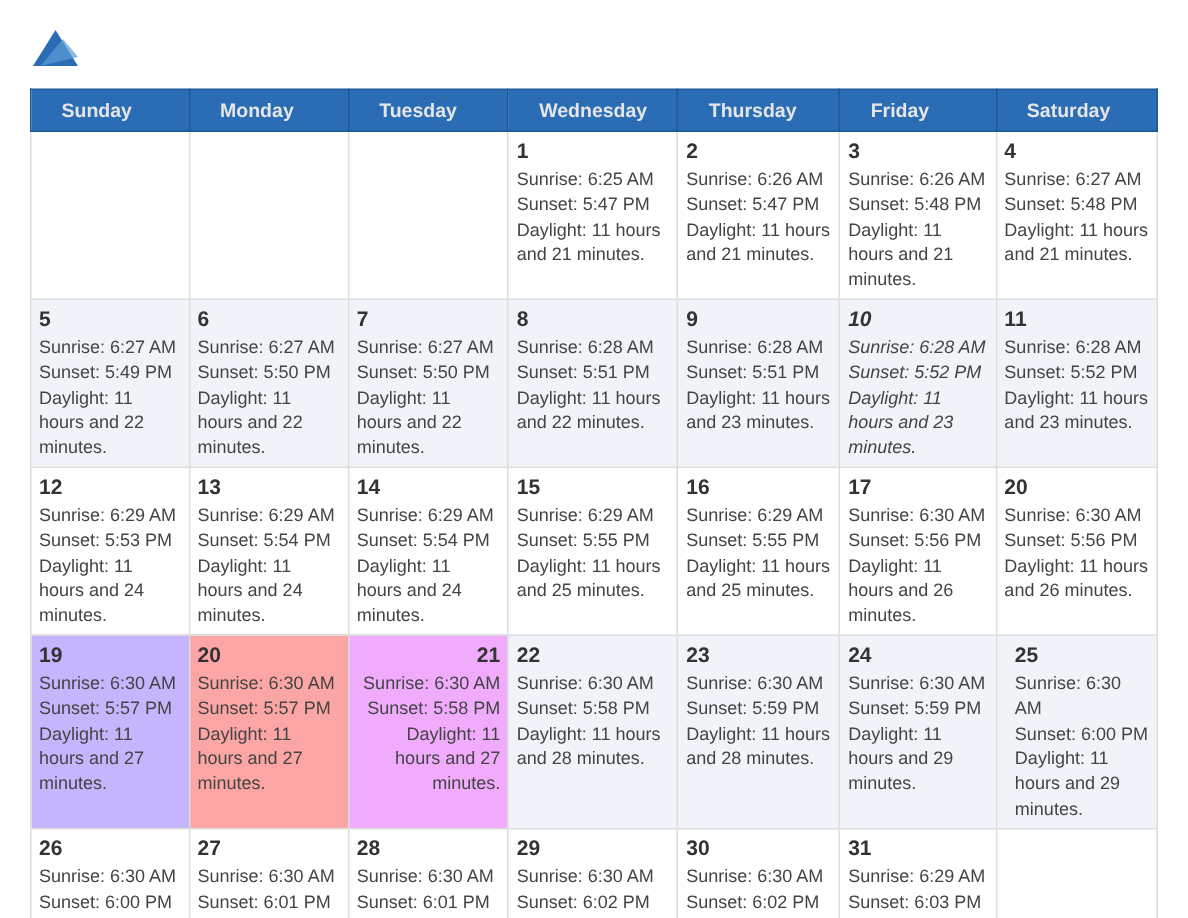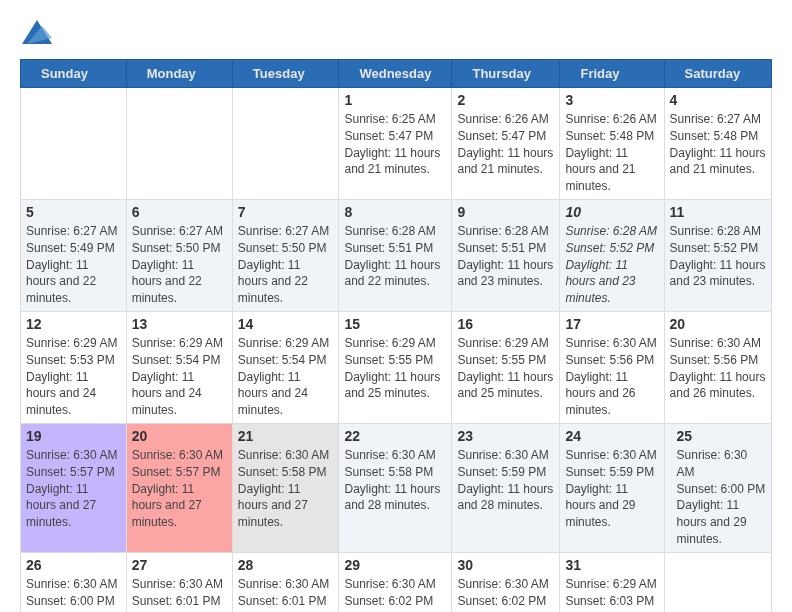--- a/index.html
+++ b/index.html
@@ -244,21 +244,21 @@
           <div class="day-info" style="white-space: pre-line;">Sunrise: 6:30 AM
 Sunset: 5:57 PM
 Daylight: 11 hours and 27 minutes.</div>
         </td>
         <td style="background: #fca5a5;">
           <div class="day-number">20</div>
           <div class="day-info" style="white-space: pre-line;">Sunrise: 6:30 AM
 Sunset: 5:57 PM
 Daylight: 11 hours and 27 minutes.</div>
         </td>
-        <td style="background: #e5e5e5;">
+        <td style="background: #f0abfc; text-align: right;">
           <div class="day-number">21</div>
           <div class="day-info" style="white-space: pre-line;">Sunrise: 6:30 AM
 Sunset: 5:58 PM
 Daylight: 11 hours and 27 minutes.</div>
         </td>
         <td style="background: rgb(240, 244, 248);">
           <div class="day-number">22</div>
           <div class="day-info" style="white-space: pre-line;">Sunrise: 6:30 AM
 Sunset: 5:58 PM
 Daylight: 11 hours and 28 minutes.</div>

